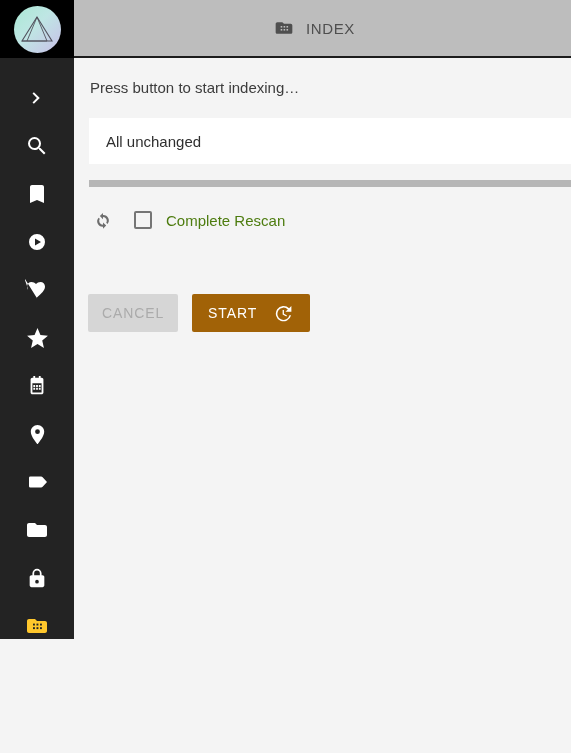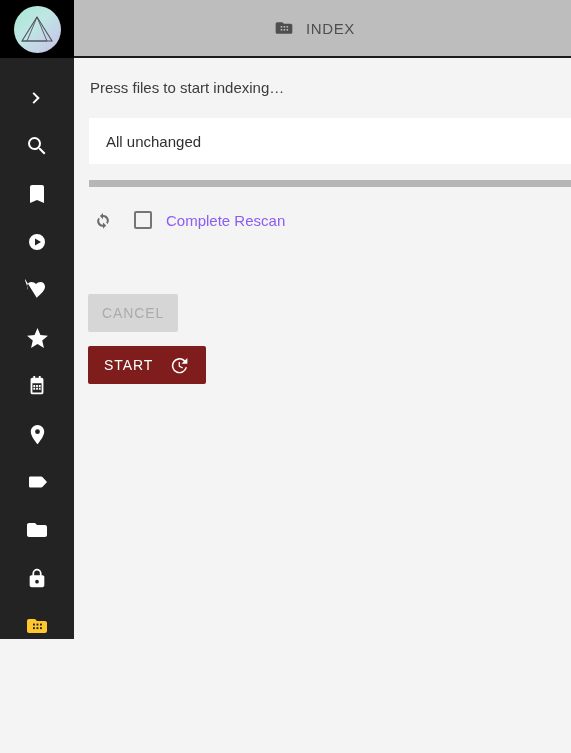--- a/index.html
+++ b/index.html
@@ -150,60 +150,60 @@
     height: 18px;
     border: 2px solid #757575;
     border-radius: 2px;
     background: transparent;
     margin-left: 16px;
     cursor: pointer;
     flex: none;
   }
   .rescan-label {
     font-size: 15px;
-    color: #8b5cf6;
+    color: #4d7c0f;
     margin-left: 14px;
   }
 
   .rescan-hint {
     position: absolute;
     left: 48px;
     top: 186px;
     font-size: 12px;
     color: #8a8a8a;
   }
 
   .button-row {
     position: absolute;
     left: 14px;
     top: 234px;
     display: flex;
+    align-items: center;
     gap: 14px;
-    flex-direction: column;
   }
   .btn {
     height: 38px;
     border: none;
     border-radius: 2px;
     font-family: "Liberation Sans", sans-serif;
     font-size: 14px;
     letter-spacing: 0.9px;
     display: inline-flex;
     align-items: center;
     justify-content: center;
     cursor: pointer;
   }
   .btn-cancel {
     background: #d6d6d6;
     color: #ababab;
     width: 90px;
     cursor: default;
   }
   .btn-start {
-    background: #7f1d1d;
+    background: #a16207;
     color: #ffffff;
     padding: 0 16px;
     gap: 16px;
   }
   .btn-start svg { display: block; fill: #ffffff; }
 </style>
 </head>
 <body>
 
 <div id="app">
@@ -328,21 +328,21 @@
           <rect x="11.5" y="13.2" width="1.9" height="1.9" fill="#bdbdbd"></rect>
           <rect x="15" y="13.2" width="1.9" height="1.9" fill="#bdbdbd"></rect>
         </svg>
       </span>
       <span class="header-title">INDEX</span>
     </div>
   </header>
 
   <main id="content">
 
-    <div class="status-line">Press files to start indexing…</div>
+    <div class="status-line">Press button to start indexing…</div>
 
     <div class="select-field">
       <span class="select-value">All unchanged</span>
     </div>
 
     <div class="progress-track"></div>
 
     <div class="rescan-row">
       <span class="sync-icon">
         <svg width="20" height="20" viewBox="0 0 24 24">

